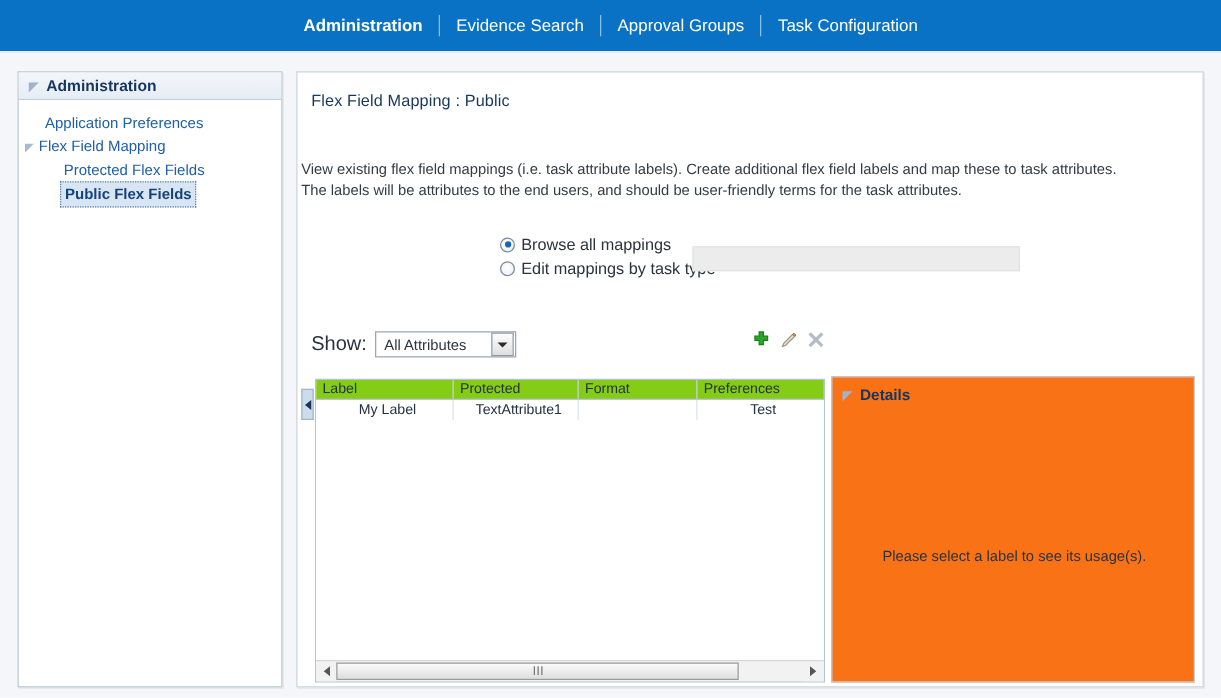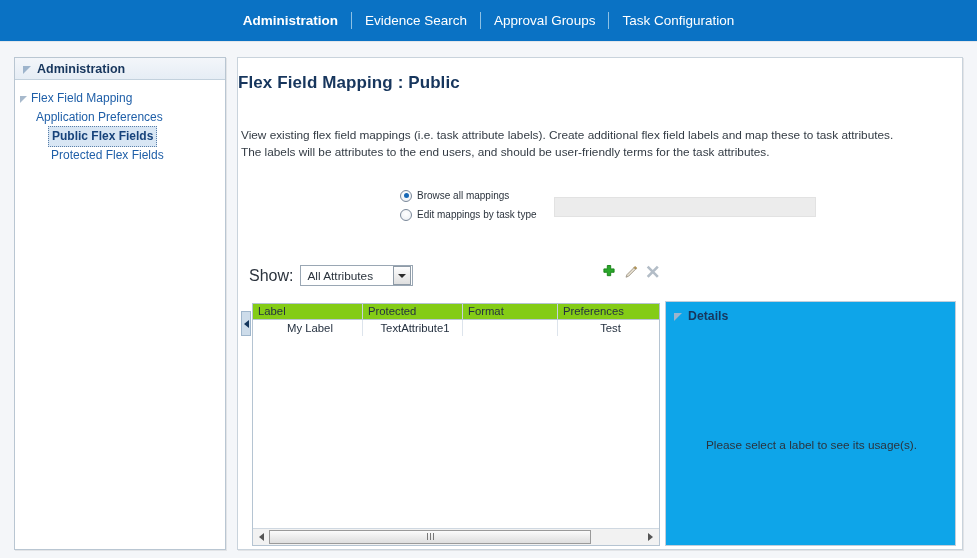--- a/index.html
+++ b/index.html
@@ -97,22 +97,22 @@
   
   .content {
     position: absolute; left: 237px; top: 15px;
     width: 726px; height: 493px;
     background: #ffffff;
     border: 1px solid #c9d3dc;
     box-shadow: 1px 1px 0 rgba(0,0,0,0.07);
     overflow: hidden;
   }
   .page-title {
-    position: absolute; left: 0; top: 15px;
-    font-size: 17px; font-weight: bold; color: #17365d;
+    position: absolute; left: 11px; top: 15px;
+    font-size: 13px; font-weight: normal; color: #17365d;
     letter-spacing: 0.1px;
   }
   .desc {
     position: absolute; left: 3px; top: 69px;
     width: 690px;
     font-size: 11.8px; color: #333b44;
     line-height: 17px;
   }
 
   
@@ -122,21 +122,21 @@
     width: 12px; height: 12px; border-radius: 50%;
     border: 1px solid #7a8899;
     background: radial-gradient(circle at 50% 40%, #ffffff 0%, #e9edf2 100%);
     margin-right: 5px; position: relative; flex: none;
   }
   .radio.checked::after {
     content: ""; position: absolute;
     left: 2.5px; top: 2.5px; width: 5px; height: 5px;
     border-radius: 50%; background: #1667b5;
   }
-  .radio-label { font-size: 10px; color: #2b333d; }
+  .radio-label { font-size: 13px; color: #2b333d; }
   .disabled-input {
     position: absolute; left: 316px; top: 139px;
     width: 262px; height: 20px;
     background: #ececec;
     border: 1px solid #e2e2e2;
   }
 
   
   .show-row {
     position: absolute; left: 11px; top: 207px;
@@ -252,21 +252,21 @@
     cursor: pointer;
   }
   .grip { display:flex; gap:2px; }
   .grip i { display:block; width:1px; height:7px; background:#777; }
 
   
   .details {
     position: absolute; left: 427px; top: 243px;
     width: 291px; height: 245px;
     border: 1px solid #c2cedb;
-    background: #0ea5e9;
+    background: #f97316;
   }
   .details-header {
     display: flex; align-items: center;
     padding: 7px 0 0 8px;
   }
   .details-title { font-size: 12.3px; font-weight: bold; color: #17365d; }
   .details-msg {
     position: absolute; left: 0; top: 0;
     width: 291px; height: 245px;
     display: flex; align-items: center; justify-content: center;
@@ -292,35 +292,35 @@
 
 <div class="page">
 
   <div class="sidebar">
     <div class="sidebar-header">
       <span class="disc"></span>
       <span class="sidebar-title">Administration</span>
     </div>
     <div class="tree">
 
+      <div class="tree-item tree-l1">
+        <span class="lbl">Application Preferences</span>
+      </div>
+
       <div class="tree-item tree-l1-arrow">
         <span class="small-disc"></span>
         <span class="lbl">Flex Field Mapping</span>
       </div>
 
-      <div class="tree-item tree-l1">
-        <span class="lbl">Application Preferences</span>
+      <div class="tree-item tree-l2">
+        <span class="lbl">Protected Flex Fields</span>
       </div>
 
       <div class="tree-item tree-l2">
         <span class="lbl tree-selected">Public Flex Fields</span>
-      </div>
-
-      <div class="tree-item tree-l2">
-        <span class="lbl">Protected Flex Fields</span>
       </div>
 
     </div>
   </div>
 
   <div class="content">
 
     <div class="page-title">Flex Field Mapping : Public</div>
 
     <div class="desc">

